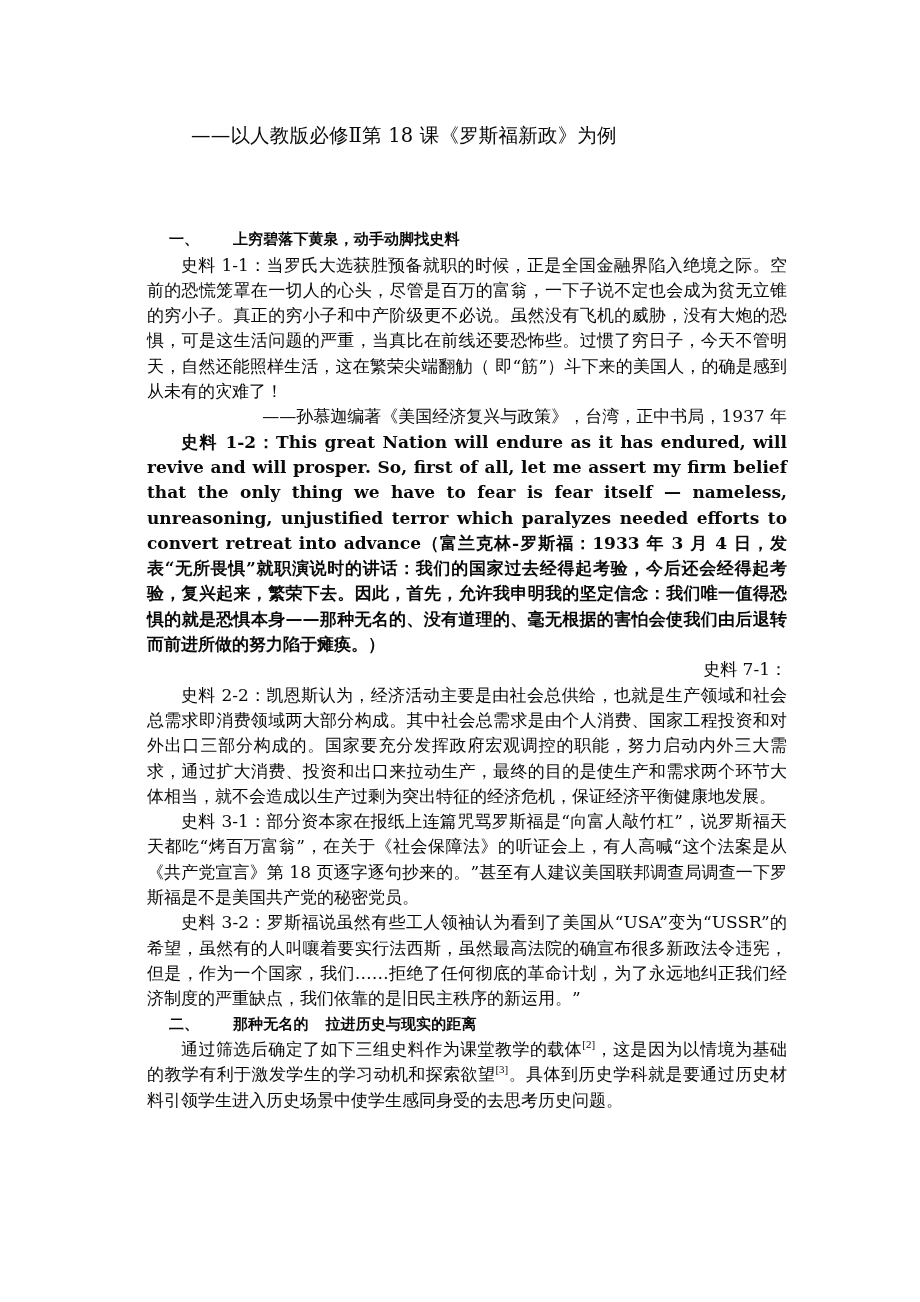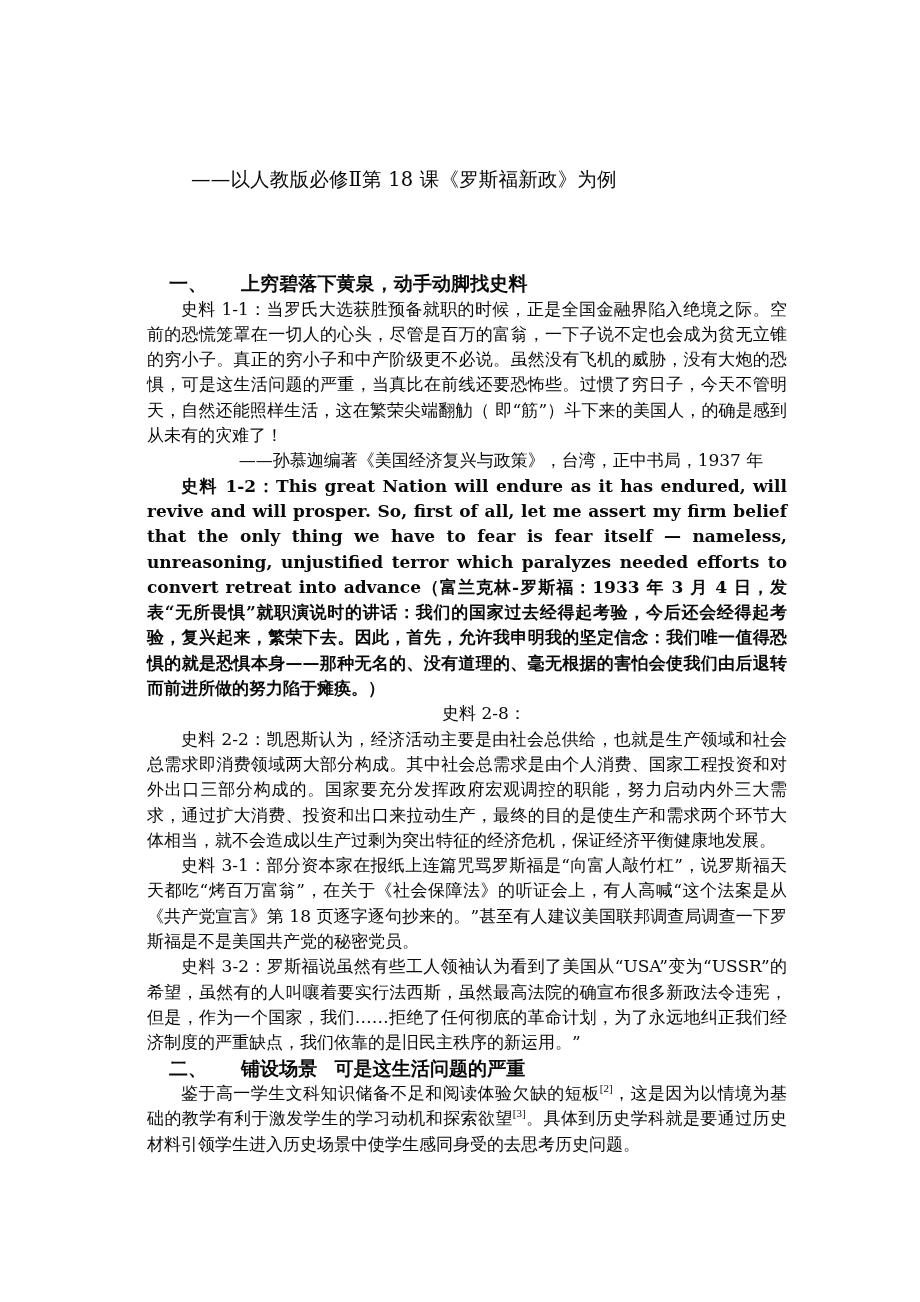--- a/index.html
+++ b/index.html
@@ -17,39 +17,38 @@
     height: 1302px;
     background: #ffffff;
     overflow: hidden;
     box-sizing: border-box;
   }
   .content {
     position: absolute;
     left: 147px;
     top: 0;
     width: 640px;
-    margin-top: 44px;
   }
   .doc-title {
     margin: 0;
     padding-top: 121px;
     font-size: 19.5px;
     line-height: 30px;
     font-weight: normal;
     text-align: left;
     text-indent: 44px;
     letter-spacing: 0.2px;
     font-family: "DejaVu Serif", "Liberation Serif", serif;
   }
   .spacer-after-title {
     height: 76px;
   }
   .section-heading {
     margin: 0;
-    font-size: 19px;
+    font-size: 15px;
     line-height: 25.6px;
     font-weight: bold;
     text-indent: 22px;
     letter-spacing: 0.1px;
     font-family: "DejaVu Sans", "Liberation Sans", sans-serif;
   }
   .section-heading .num {
     letter-spacing: 0px;
   }
   .section-heading .gap-wide {
@@ -68,21 +67,21 @@
     text-justify: inter-character;
     text-indent: 34px;
     letter-spacing: 0px;
     word-spacing: 0px;
     font-family: "DejaVu Serif", "Liberation Serif", serif;
   }
   p.body.cite {
     text-indent: 68px;
   }
   p.body.nofill {
-    text-align: center;
+    text-align: right;
   }
   .en {
     font-family: "Liberation Serif", "DejaVu Serif", serif;
     font-size: 17.5px;
     font-weight: bold;
   }
   sup.ref {
     font-size: 11px;
     vertical-align: super;
     line-height: 0;
@@ -103,29 +102,29 @@
       <span class="num">一、</span><span class="gap-wide"></span><span>上穷碧落下黄泉，动手动脚找史料</span>
     </h2>
 
 
     <p class="body">史料 1-1：当罗氏大选获胜预备就职的时候，正是全国金融界陷入绝境之际。空前的恐慌笼罩在一切人的心头，尽管是百万的富翁，一下子说不定也会成为贫无立锥的穷小子。真正的穷小子和中产阶级更不必说。虽然没有飞机的威胁，没有大炮的恐惧，可是这生活问题的严重，当真比在前线还要恐怖些。过惯了穷日子，今天不管明天，自然还能照样生活，这在繁荣尖端翻觔（ 即“筋”）斗下来的美国人，的确是感到从未有的灾难了！</p>
 
     <p class="body cite nofill">——孙慕迦编著《美国经济复兴与政策》，台湾，正中书局，1937 年</p>
 
     <p class="body en">史料 1-2：This great Nation will endure as it has endured, will revive and will prosper. So, first of all, let me assert my firm belief that the only thing we have to fear is fear itself — nameless, unreasoning, unjustified terror which paralyzes needed efforts to convert retreat into advance（富兰克林-罗斯福：1933 年 3 月 4 日，发表“无所畏惧”就职演说时的讲话：我们的国家过去经得起考验，今后还会经得起考验，复兴起来，繁荣下去。因此，首先，允许我申明我的坚定信念：我们唯一值得恐惧的就是恐惧本身——那种无名的、没有道理的、毫无根据的害怕会使我们由后退转而前进所做的努力陷于瘫痪。）</p>
 
-    <p class="body nofill">史料 2-8：</p>
+    <p class="body nofill">史料 7-1：</p>
 
     <p class="body">史料 2-2：凯恩斯认为，经济活动主要是由社会总供给，也就是生产领域和社会总需求即消费领域两大部分构成。其中社会总需求是由个人消费、国家工程投资和对外出口三部分构成的。国家要充分发挥政府宏观调控的职能，努力启动内外三大需求，通过扩大消费、投资和出口来拉动生产，最终的目的是使生产和需求两个环节大体相当，就不会造成以生产过剩为突出特征的经济危机，保证经济平衡健康地发展。</p>
 
     <p class="body">史料 3-1：部分资本家在报纸上连篇咒骂罗斯福是“向富人敲竹杠”，说罗斯福天天都吃“烤百万富翁”，在关于《社会保障法》的听证会上，有人高喊“这个法案是从《共产党宣言》第 18 页逐字逐句抄来的。”甚至有人建议美国联邦调查局调查一下罗斯福是不是美国共产党的秘密党员。</p>
 
     <p class="body">史料 3-2：罗斯福说虽然有些工人领袖认为看到了美国从“USA”变为“USSR”的希望，虽然有的人叫嚷着要实行法西斯，虽然最高法院的确宣布很多新政法令违宪，但是，作为一个国家，我们……拒绝了任何彻底的革命计划，为了永远地纠正我们经济制度的严重缺点，我们依靠的是旧民主秩序的新运用。”</p>
 
     <h2 class="section-heading">
-      <span class="num">二、</span><span class="gap-wide"></span><span>铺设场景</span><span class="gap-mid"></span><span>可是这生活问题的严重</span>
+      <span class="num">二、</span><span class="gap-wide"></span><span>那种无名的</span><span class="gap-mid"></span><span>拉进历史与现实的距离</span>
     </h2>
 
-    <p class="body"><span>鉴于高一学生文科知识储备不足和阅读体验欠缺的短板</span><sup class="ref">[2]</sup><span>，这是因为以情境为基础的教学有利于激发学生的学习动机和探索欲望</span><sup class="ref">[3]</sup><span>。具体到历史学科就是要通过历史材料引领学生进入历史场景中使学生感同身受的去思考历史问题。</span></p>
+    <p class="body"><span>通过筛选后确定了如下三组史料作为课堂教学的载体</span><sup class="ref">[2]</sup><span>，这是因为以情境为基础的教学有利于激发学生的学习动机和探索欲望</span><sup class="ref">[3]</sup><span>。具体到历史学科就是要通过历史材料引领学生进入历史场景中使学生感同身受的去思考历史问题。</span></p>
 
 
   </div>
 </div>
 
 </body></html>

